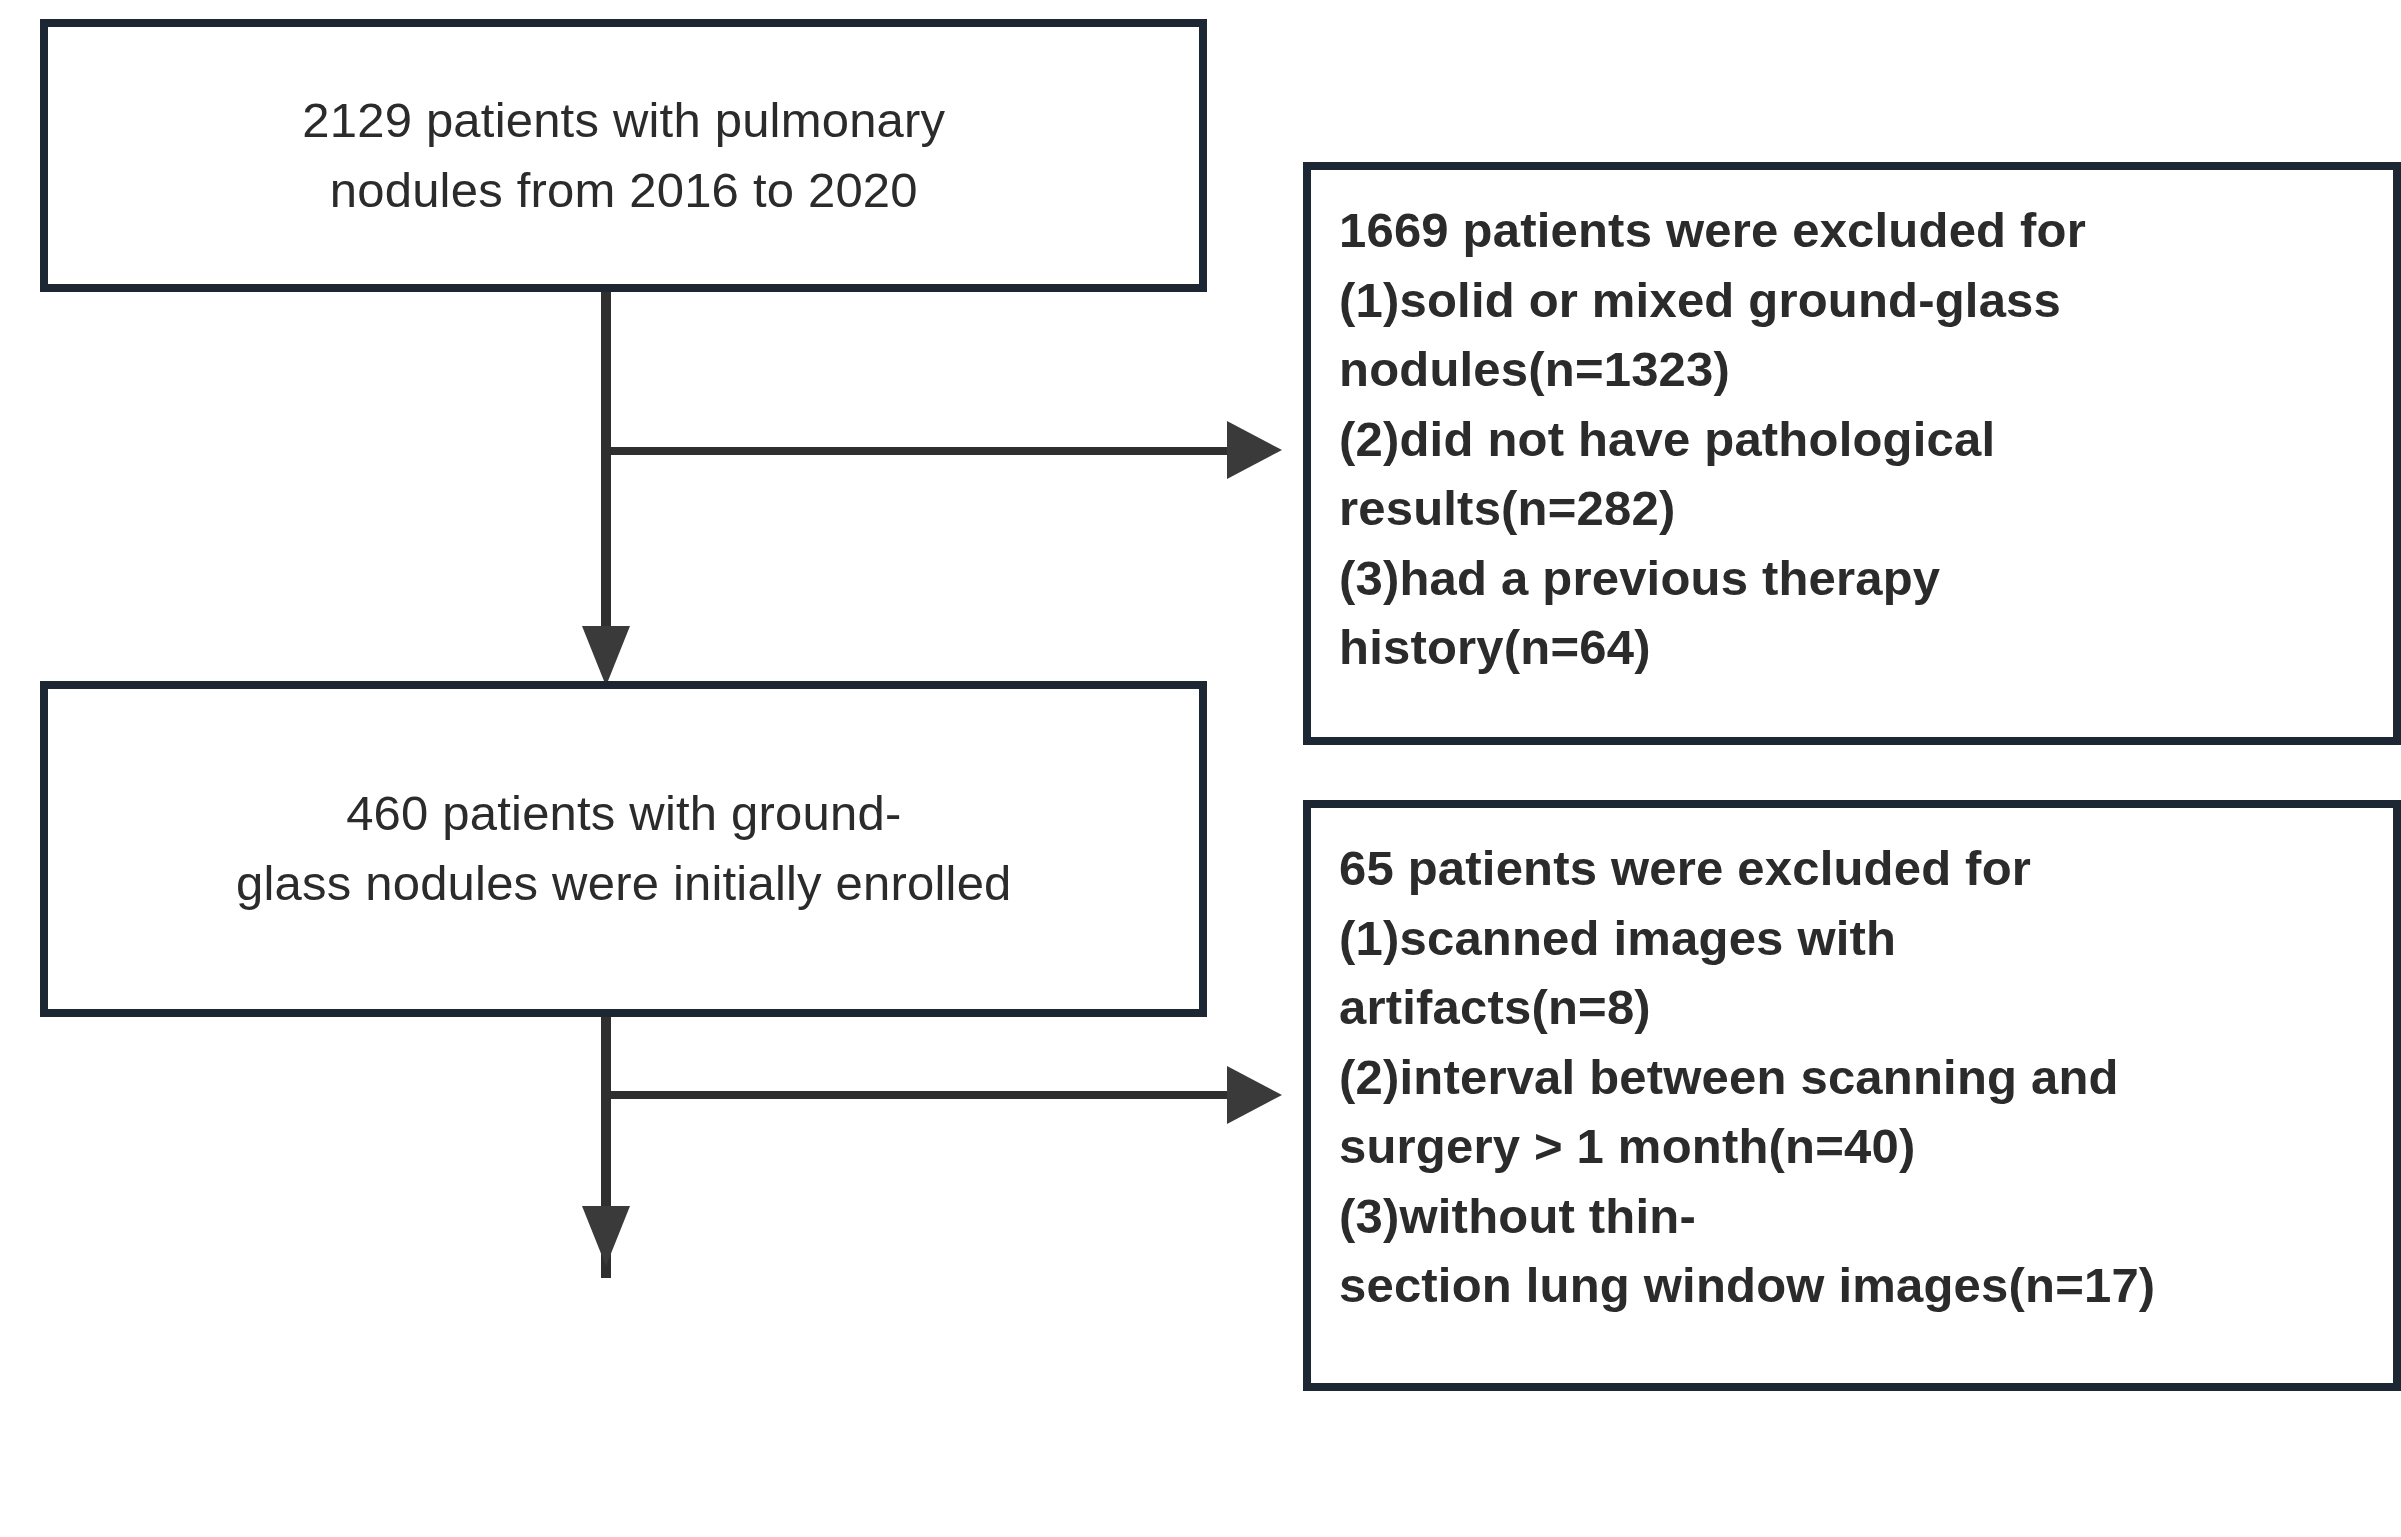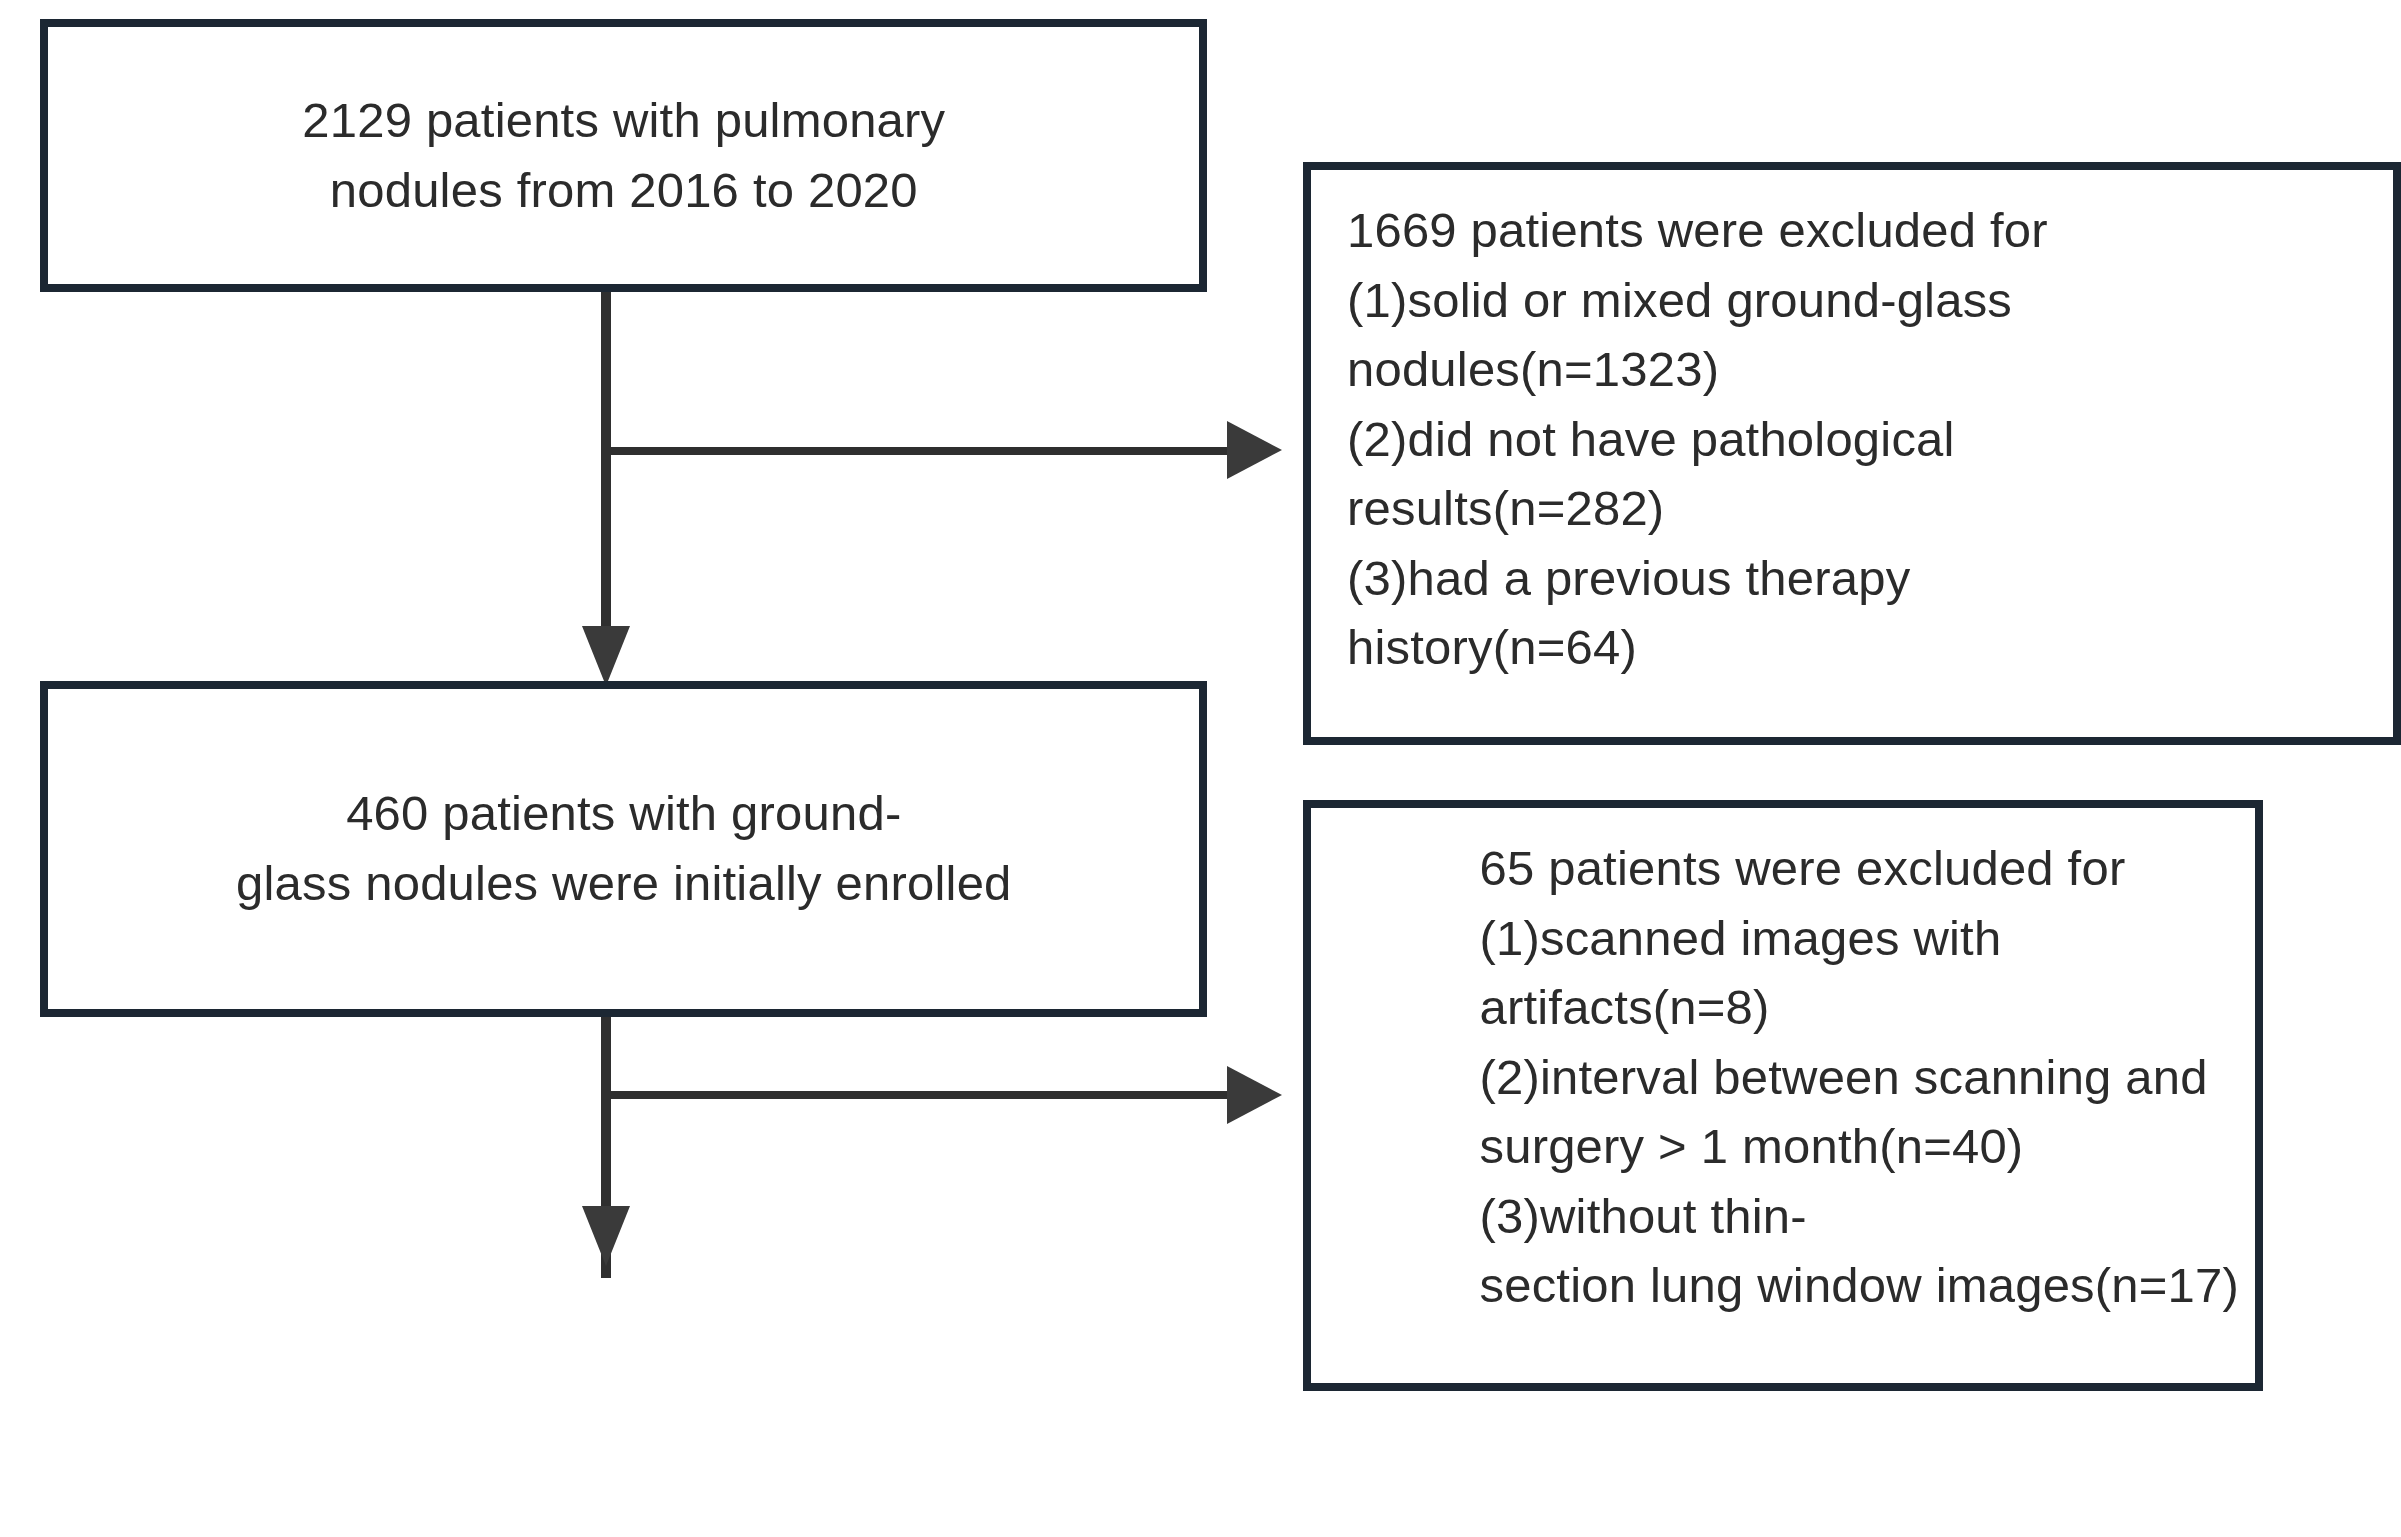--- a/index.html
+++ b/index.html
@@ -35,21 +35,22 @@
   }
   .main-box .box-text {
     text-align: center;
   }
   .excl-box {
     align-items: flex-start;
     justify-content: flex-start;
   }
   .excl-box .box-text {
     text-align: left;
-    padding: 26px 16px 16px 36px;
+    padding: 26px 16px 16px 28px;
+    font-weight: bold;
   }
 
   
   .vline {
     position: absolute;
     background: #2f2f2f;
     width: 9.7px;
   }
   .hline {
     position: absolute;
@@ -105,21 +106,21 @@
 results(n=282)
 (3)had a previous therapy
 history(n=64)</div>
   </div>
 
   <div class="flow-box main-box" style="left:19.3px; top:681px; width:1167px; height:336px;">
     <div class="box-text">460 patients with ground-
 glass nodules were initially enrolled</div>
   </div>
 
-  <div class="flow-box excl-box" style="left:1282px; top:800px; width:960px; height:591px;justify-content:flex-end;">
+  <div class="flow-box excl-box" style="left:1282px; top:800px; width:1098px; height:591px;">
     <div class="box-text">65 patients were excluded for
 (1)scanned images with
 artifacts(n=8)
 (2)interval between scanning and
 surgery &gt; 1 month(n=40)
 (3)without thin-
 section lung window images(n=17)</div>
   </div>
 
 

